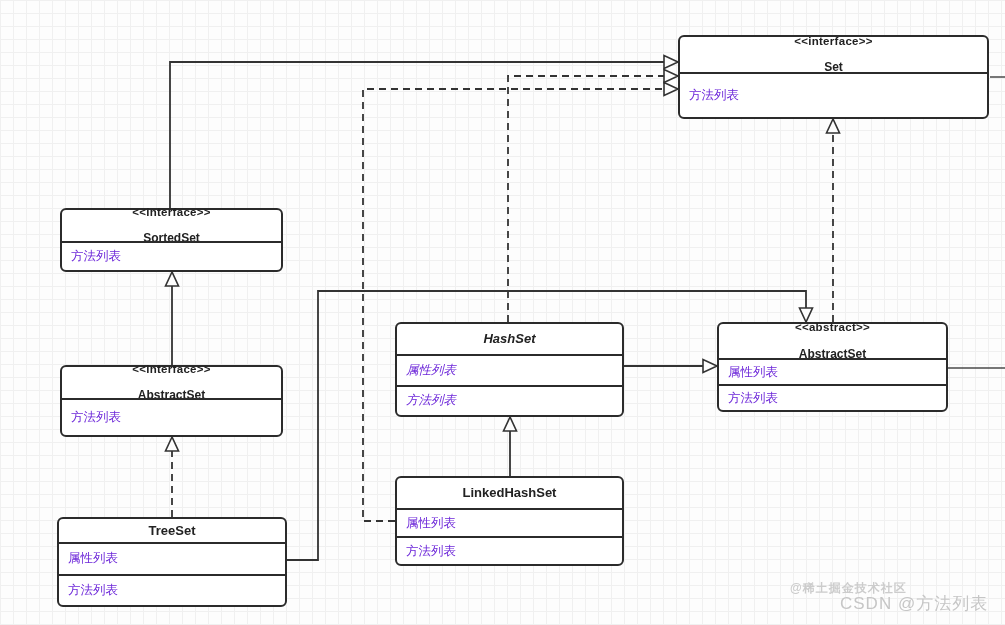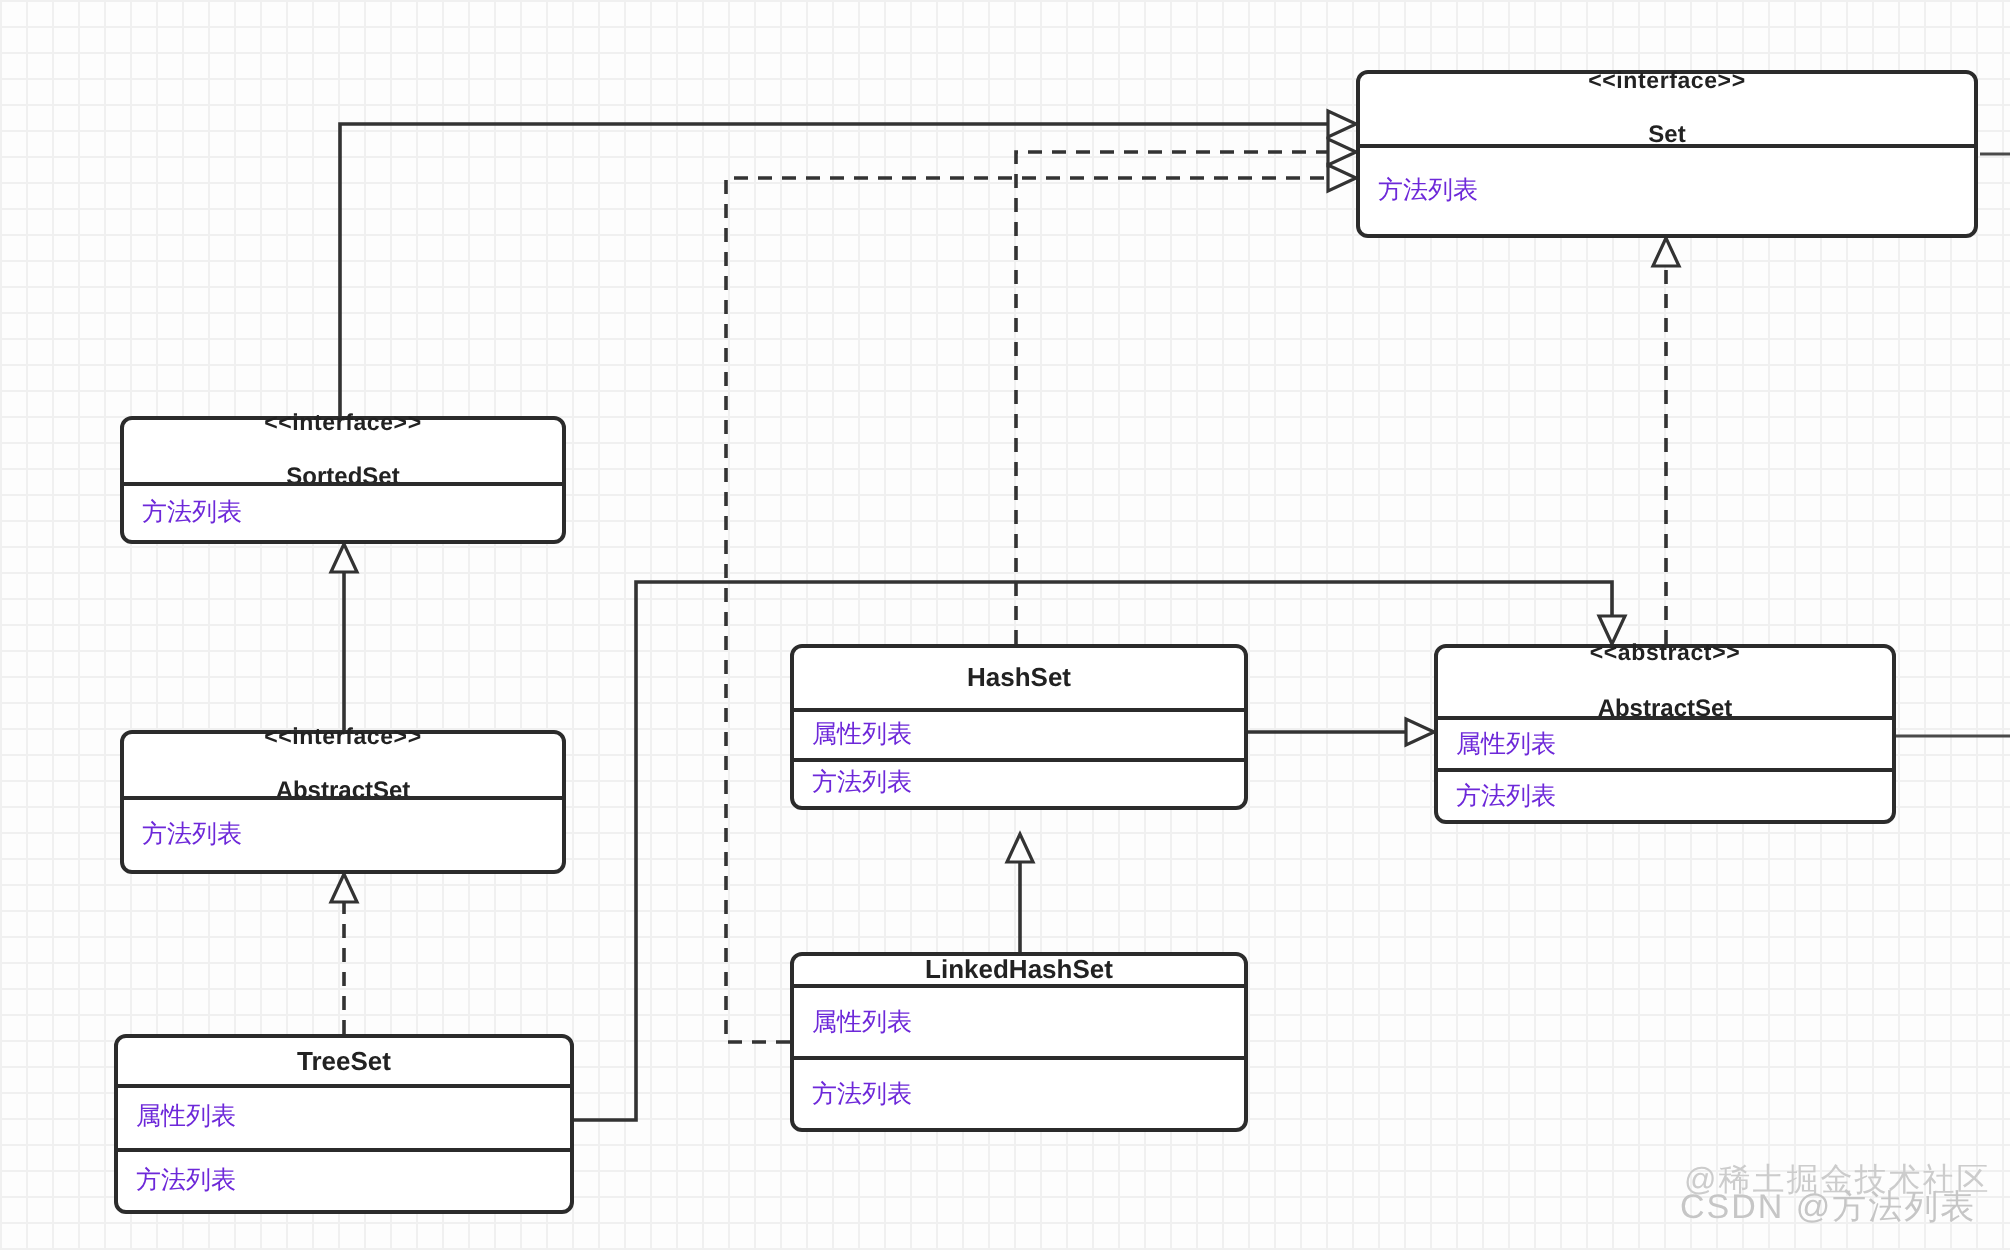--- a/index.html
+++ b/index.html
@@ -24,21 +24,21 @@
   }
   .uml-stereo{font-size:11.5px;letter-spacing:0.3px;}
   .uml-name{font-size:12px;}
   .uml-name-solo{font-size:13px;}
   .uml-row{
     border-top:2px solid #2b2b2b;flex:1 1 auto;display:flex;align-items:center;
     padding-left:9px;font-size:12.5px;color:#6d28d9;
   }
   .connectors{position:absolute;left:0;top:0;z-index:1;pointer-events:none;}
   .wm{position:absolute;color:#cccccc;z-index:3;white-space:nowrap;letter-spacing:1px;}
-  .wm1{left:842px;top:580px;font-size:16px;}
+  .wm1{left:790px;top:580px;font-size:12px;font-weight:bold;}
   .wm2{left:840px;top:592px;font-size:17px;color:#c6c6c6;}
 </style>
 </head>
 <body>
 
 <div class="canvas">
 
   <svg class="connectors" width="1005" height="625" viewBox="0 0 1005 625">
 
     <g>
@@ -115,30 +115,30 @@
   </div>
 
   <div class="uml-box" style="left:57px;top:517px;width:230px;height:90px;">
     <div class="uml-head" style="height:23px;">
       <div class="uml-name uml-name-solo">TreeSet</div>
     </div>
     <div class="uml-row">属性列表</div>
     <div class="uml-row">方法列表</div>
   </div>
 
-  <div class="uml-box" style="left:395px;top:322px;width:229px;height:83px;">
+  <div class="uml-box" style="left:395px;top:322px;width:229px;height:95px;font-style:italic;">
     <div class="uml-head" style="height:30px;">
       <div class="uml-name uml-name-solo">HashSet</div>
     </div>
     <div class="uml-row">属性列表</div>
     <div class="uml-row">方法列表</div>
   </div>
 
   <div class="uml-box" style="left:395px;top:476px;width:229px;height:90px;">
-    <div class="uml-head" style="height:14px;">
+    <div class="uml-head" style="height:30px;">
       <div class="uml-name uml-name-solo">LinkedHashSet</div>
     </div>
     <div class="uml-row">属性列表</div>
     <div class="uml-row">方法列表</div>
   </div>
 
   <div class="uml-box" style="left:717px;top:322px;width:231px;height:90px;">
     <div class="uml-head" style="height:34px;">
       <div class="uml-stereo">&lt;&lt;abstract&gt;&gt;</div>
       <div class="uml-name">AbstractSet</div>

